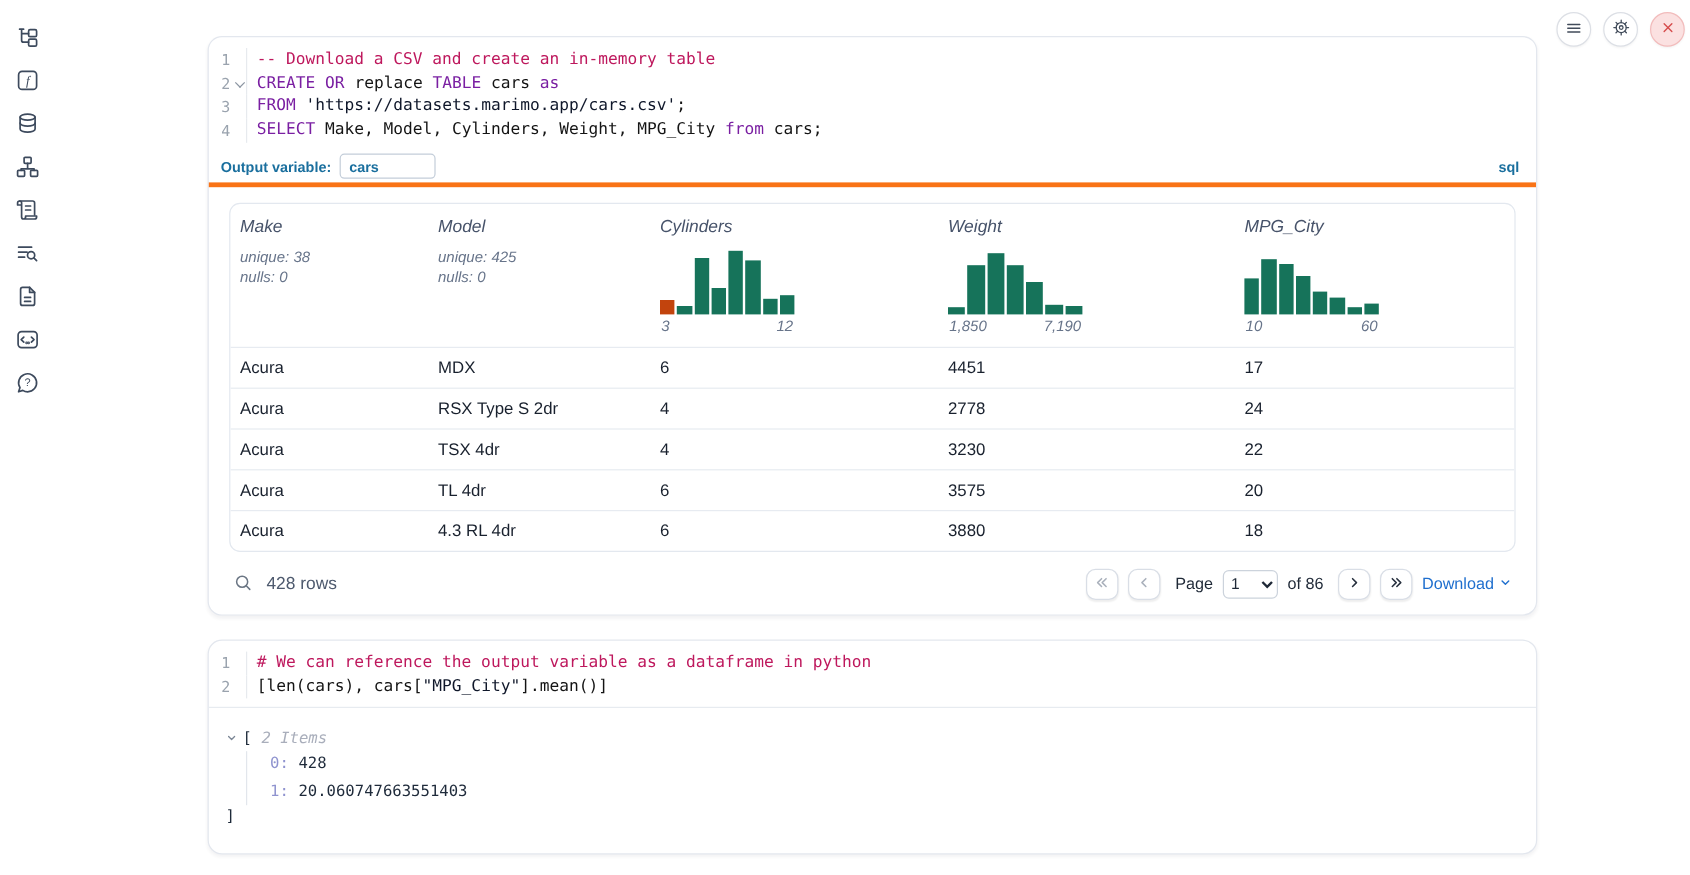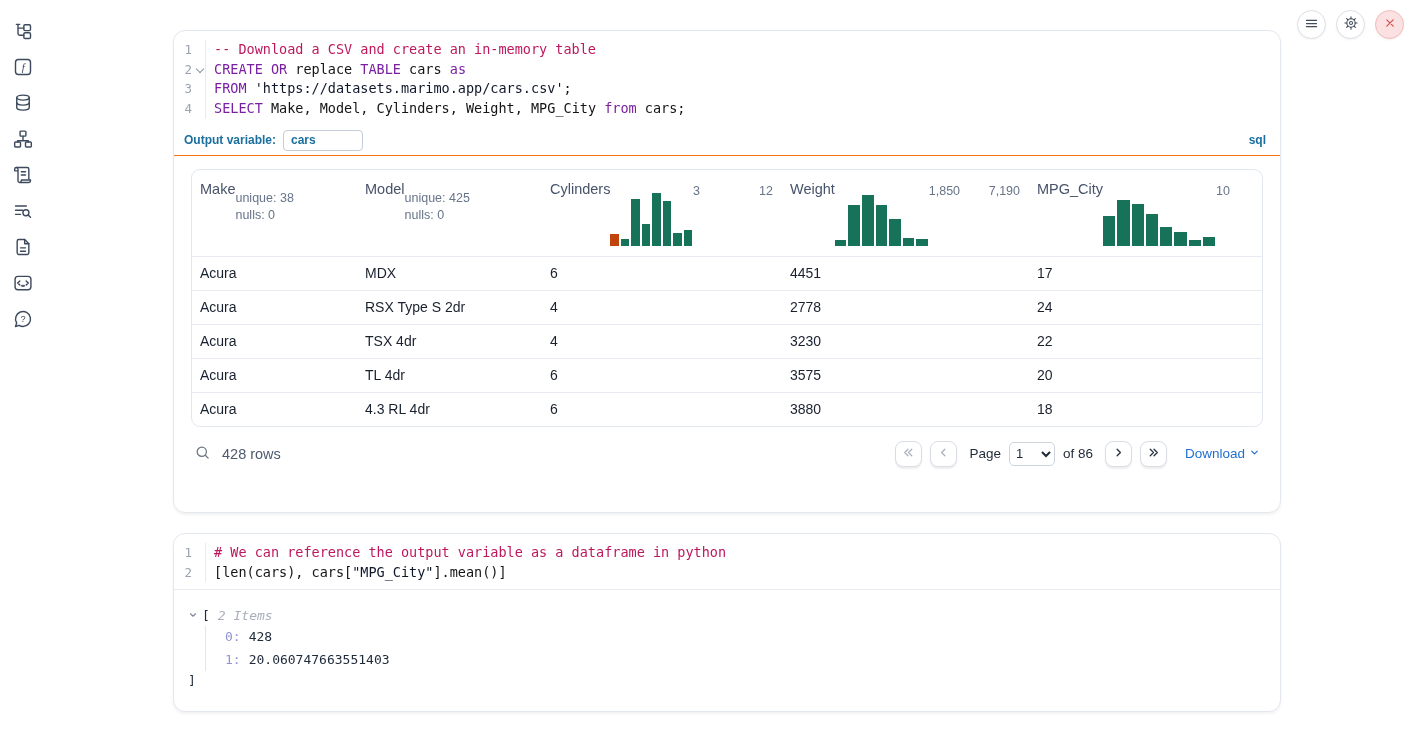--- a/index.html
+++ b/index.html
@@ -38,32 +38,32 @@
     border-right:1.4px solid #8b95a1; border-bottom:1.4px solid #8b95a1;
     transform:rotate(45deg); }
   .code-content { padding-left:8px; white-space:pre; color:#141414; }
   .tok-com { color:#be185d; }
   .tok-kw  { color:#7a1fa2; }
   .tok-str { color:#0f172a; }
   .tok-txt { color:#141414; }
 
   
   .sql-footer { height:30px; display:flex; align-items:center;
-    padding:0 14px 0 10px; border-bottom:1px solid #f97316; }
+    padding:0 14px 0 10px; border-bottom:4px solid #f97316; }
   .outvar-label { font-size:12px; font-weight:bold; color:#1a6f9e; }
   .outvar-input { margin-left:7px; width:80px; height:21px; border:1px solid #c3cdd9;
     border-radius:4px; font-size:12px; font-weight:bold; color:#1a6f9e; padding:0 7px;
     font-family:"Liberation Sans", sans-serif; }
   .lang-label { margin-left:auto; font-size:12px; font-weight:bold; color:#1a6f9e; }
 
   
   .output-section { padding:13px 17px 0 17px; }
   .table-wrapper { border:1px solid #e3e8ef; border-radius:9px; overflow:hidden; }
   .t-grid { display:grid; grid-template-columns:165px 185px 240px 247px 1fr; }
-  .header-cell { padding:11px 8px 10px 8px; display:flex; flex-direction:row; cursor:pointer; }
+  .header-cell { padding:11px 8px 10px 8px; display:flex; flex-direction:column; cursor:pointer;font-style:italic; }
   .col-name { font-size:14.5px; color:#47536a; }
   .col-stats { margin-top:9px; font-size:12.5px; color:#67748a; line-height:17px; }
   .hist { margin-top:12px; width:112px; height:53px; display:flex; align-items:flex-end; gap:2px; }
   .hist .bar { flex:1; }
   .hist-labels { width:112px; display:flex; justify-content:space-between;
     font-size:12.5px; color:#67748a; margin-top:3px; padding:0 1px; }
   .t-row { border-top:1px solid #e7ebf1; }
   .t-cell { padding:8px 8px; font-size:14px; color:#19212e; line-height:17px; }
 
   
@@ -73,21 +73,21 @@
   .pg-btn { width:27px; height:26px; border:1px solid #d9dee6; border-radius:8px; background:#fff;
     display:flex; align-items:center; justify-content:center; cursor:pointer;
     box-shadow:0 1.5px 1.5px rgba(0,0,0,.07); }
   .pg-btn svg { width:13px; height:13px; }
   .pg-dis { color:#aab1bc; }
   .pg-en  { color:#28313f; }
   .pg-text { font-size:13.5px; color:#1f2937; }
   .page-select { width:46px; height:24px; border:1px solid #ccd3dc; border-radius:5px;
     font-size:13px; background:#fff; color:#1f2937; padding:0 2px;
     font-family:"Liberation Sans", sans-serif; }
-  .download { margin-left:10px; display:flex; align-items:center; gap:4px;
+  .download { display:flex; align-items:center; gap:4px;
     color:#1f6fce; font-size:13.5px; font-weight:500; cursor:pointer; background:none; border:none; }
 
   
   .out-sep { border-top:1px solid #e7ebf0; }
   .tree-output { padding:14px 18px 0 14px; font-family:"DejaVu Sans Mono", monospace;
     font-size:13px; color:#1e2a3a; }
   .tree-head { display:flex; align-items:center; height:22px; }
   .tree-toggle { width:10px; height:10px; margin-right:4px; color:#7c8796; cursor:pointer;
     display:flex; align-items:center; }
   .tree-summary { margin-left:8px; color:#a9aebb; font-style:italic; }

